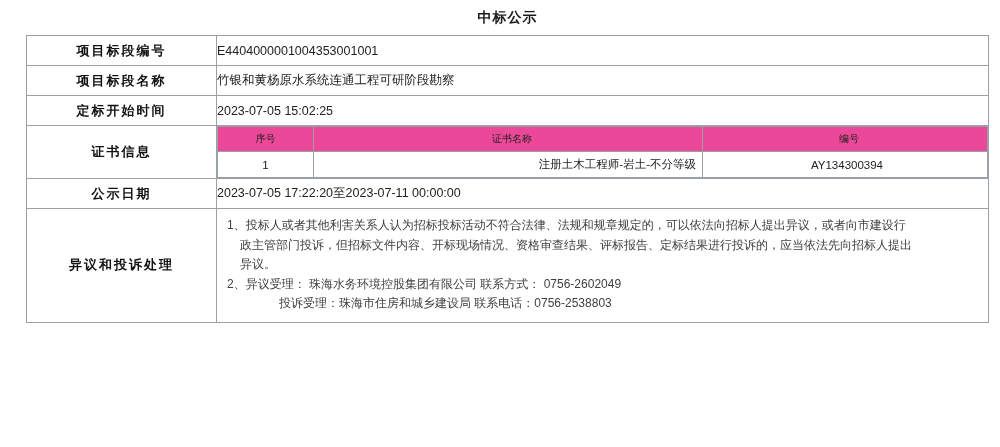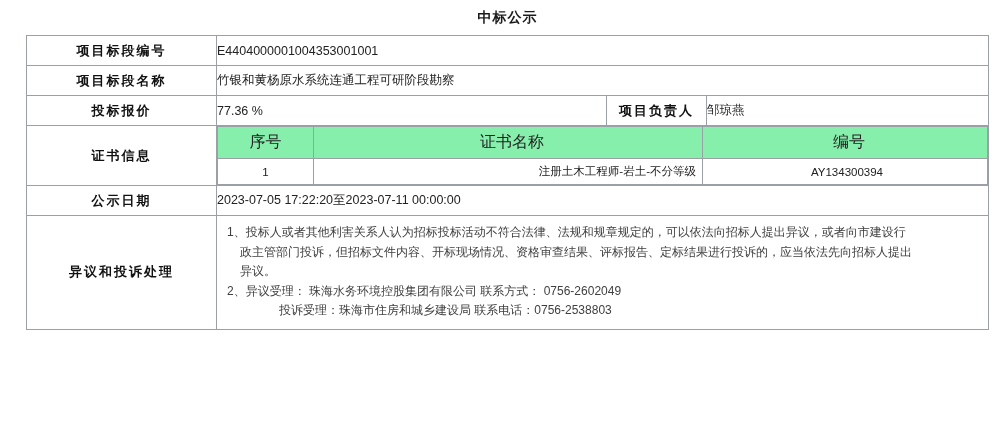--- a/index.html
+++ b/index.html
@@ -65,24 +65,24 @@
     table-layout: fixed;
     width: 100%;
     font-size: 12px;
   }
   table.cert td, table.cert th {
     border: 1px solid #9aa0a6;
     padding: 5px 6px;
     font-weight: normal;
   }
   table.cert tr.head td {
-    background: #86efac;
+    background: #ec4899;
     text-align: center;
     color: #222;
-    font-size: 16px;
+    font-size: 10px;
   }
   table.cert tr.body td {
     background: #ffffff;
     color: #222;
     font-size: 11.5px;
   }
   table.cert td.c-no { text-align: center; width: 96px; }
   table.cert td.c-name { text-align: right; padding-left: 28px; }
   table.cert td.c-code { text-align: center; padding-left: 10px; width: 285px; }
   table.cert tr.head td.c-name, table.cert tr.head td.c-code { text-align: center; padding-left: 14px; }
@@ -115,24 +115,22 @@
     <tbody>
       <tr class="row-h">
         <td class="lbl">项目标段编号</td>
         <td class="val" colspan="3">E4404000001004353001001</td>
       </tr>
       <tr class="row-h">
         <td class="lbl">项目标段名称</td>
         <td class="val" colspan="3">竹银和黄杨原水系统连通工程可研阶段勘察</td>
       </tr>
       <tr class="row-h">
-        <td class="lbl">投标报价</td>
-        <td class="val">77.36 %</td>
-        <td class="lbl">项目负责人</td>
-        <td class="val">邹琼燕</td>
+        <td class="lbl">定标开始时间</td>
+        <td class="val" colspan="3">2023-07-05 15:02:25</td>
       </tr>
       <tr>
         <td class="lbl">证书信息</td>
         <td colspan="3" style="padding:0">
           <table class="cert">
             <colgroup>
               <col style="width:96px">
               <col>
               <col style="width:285px">
             </colgroup>

